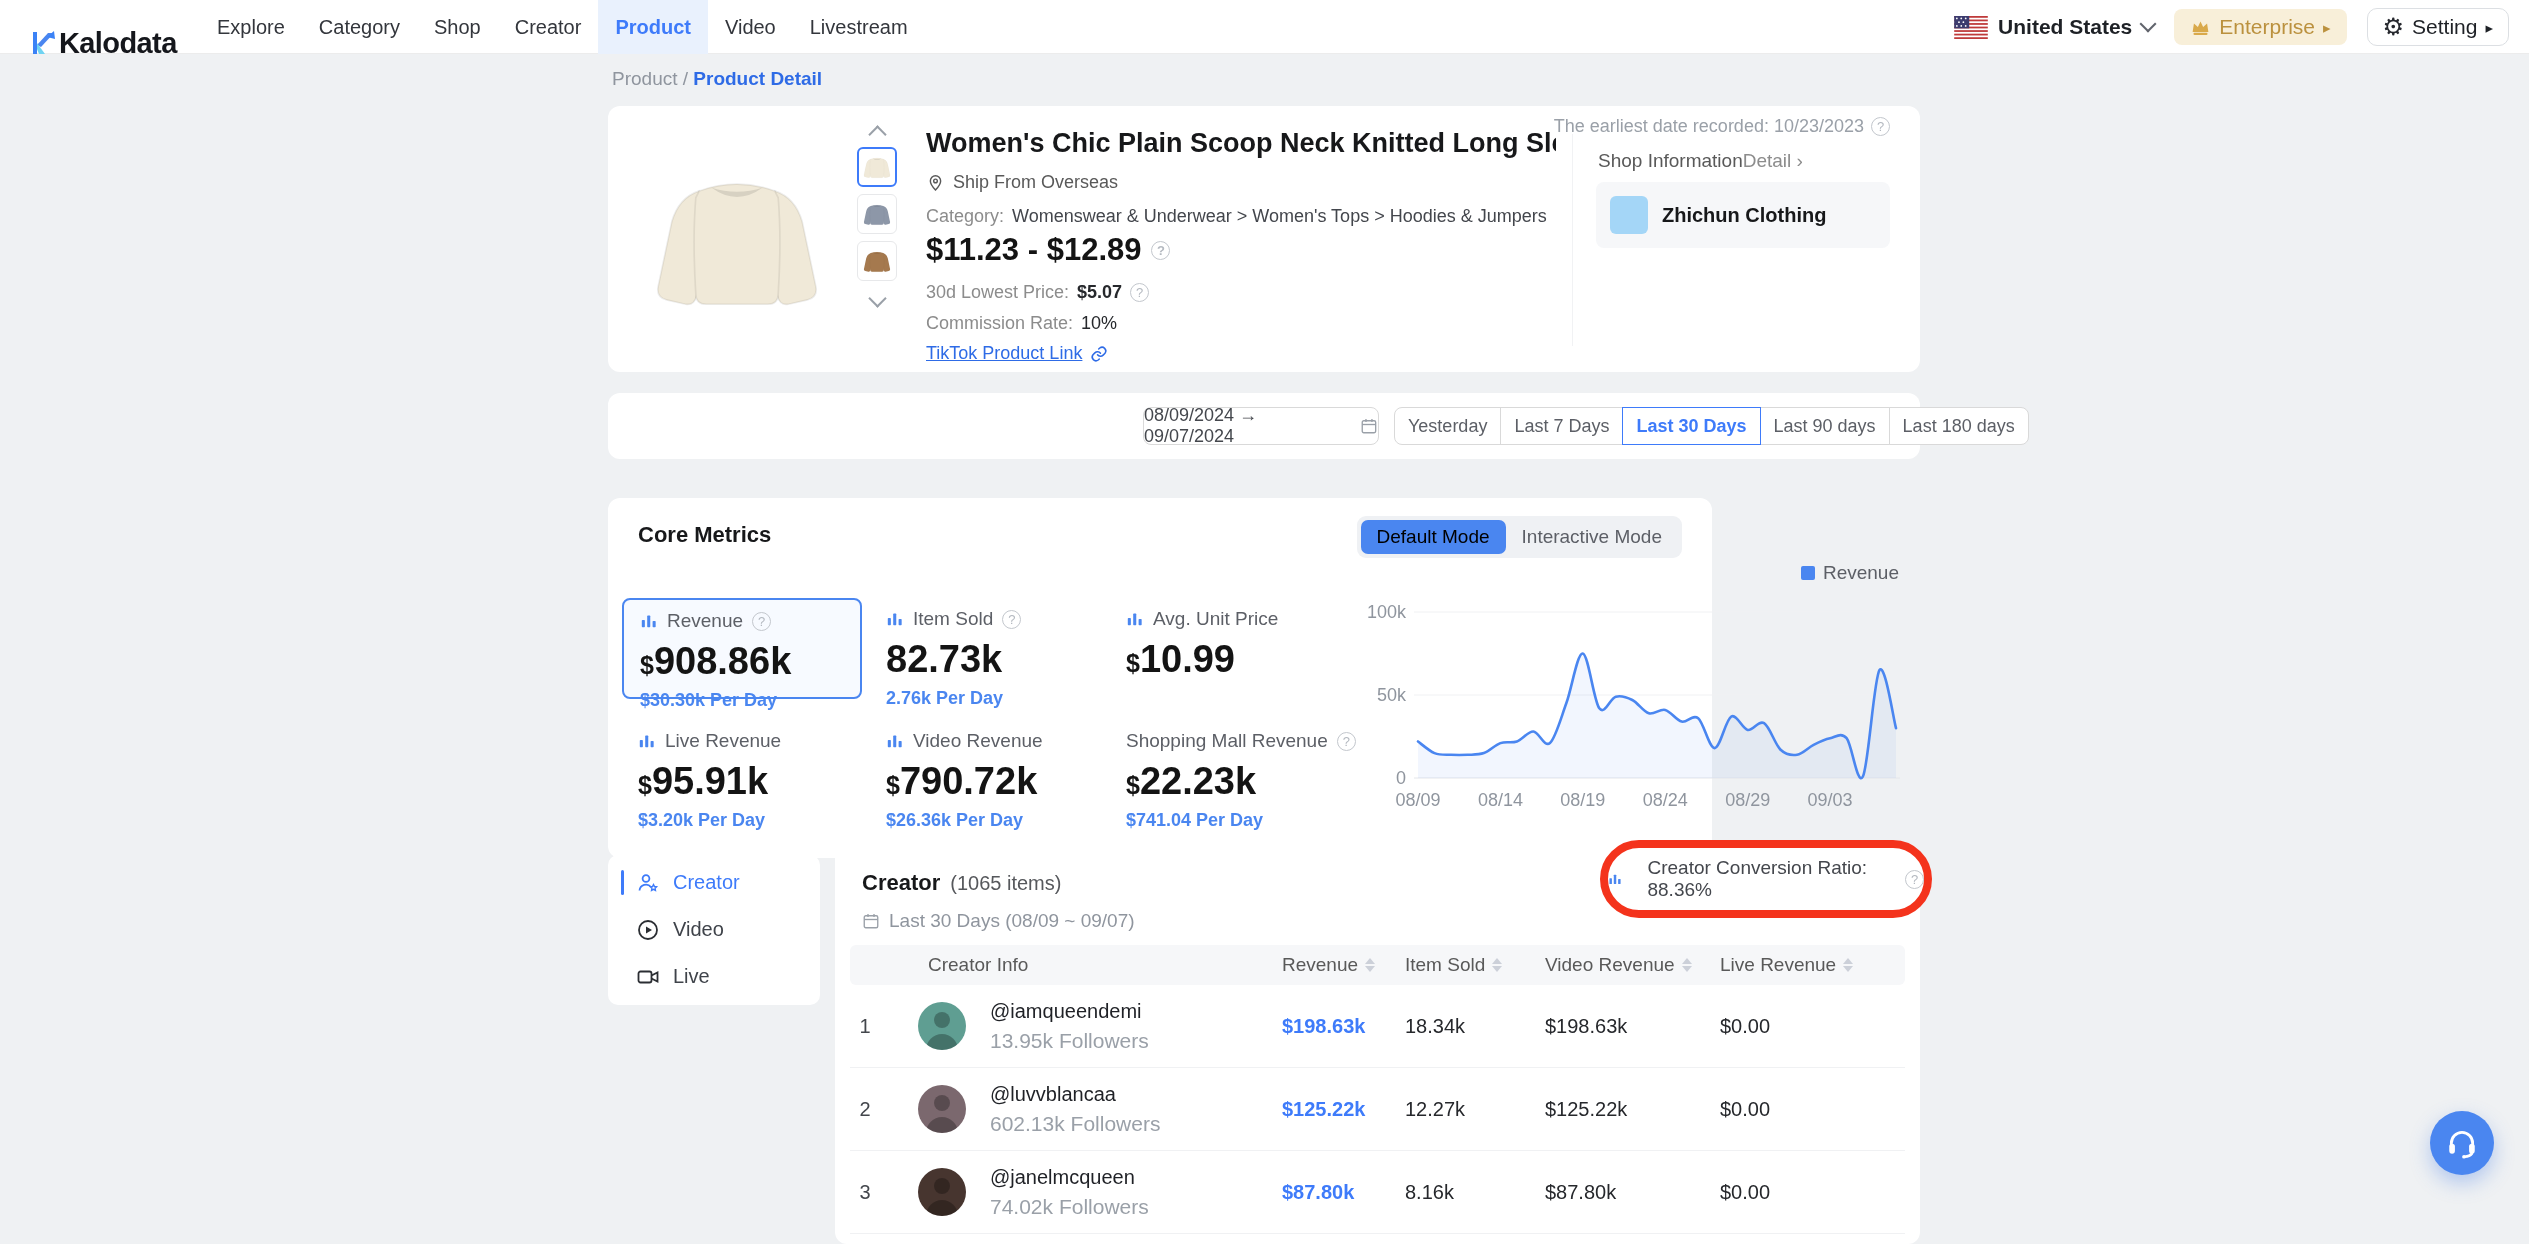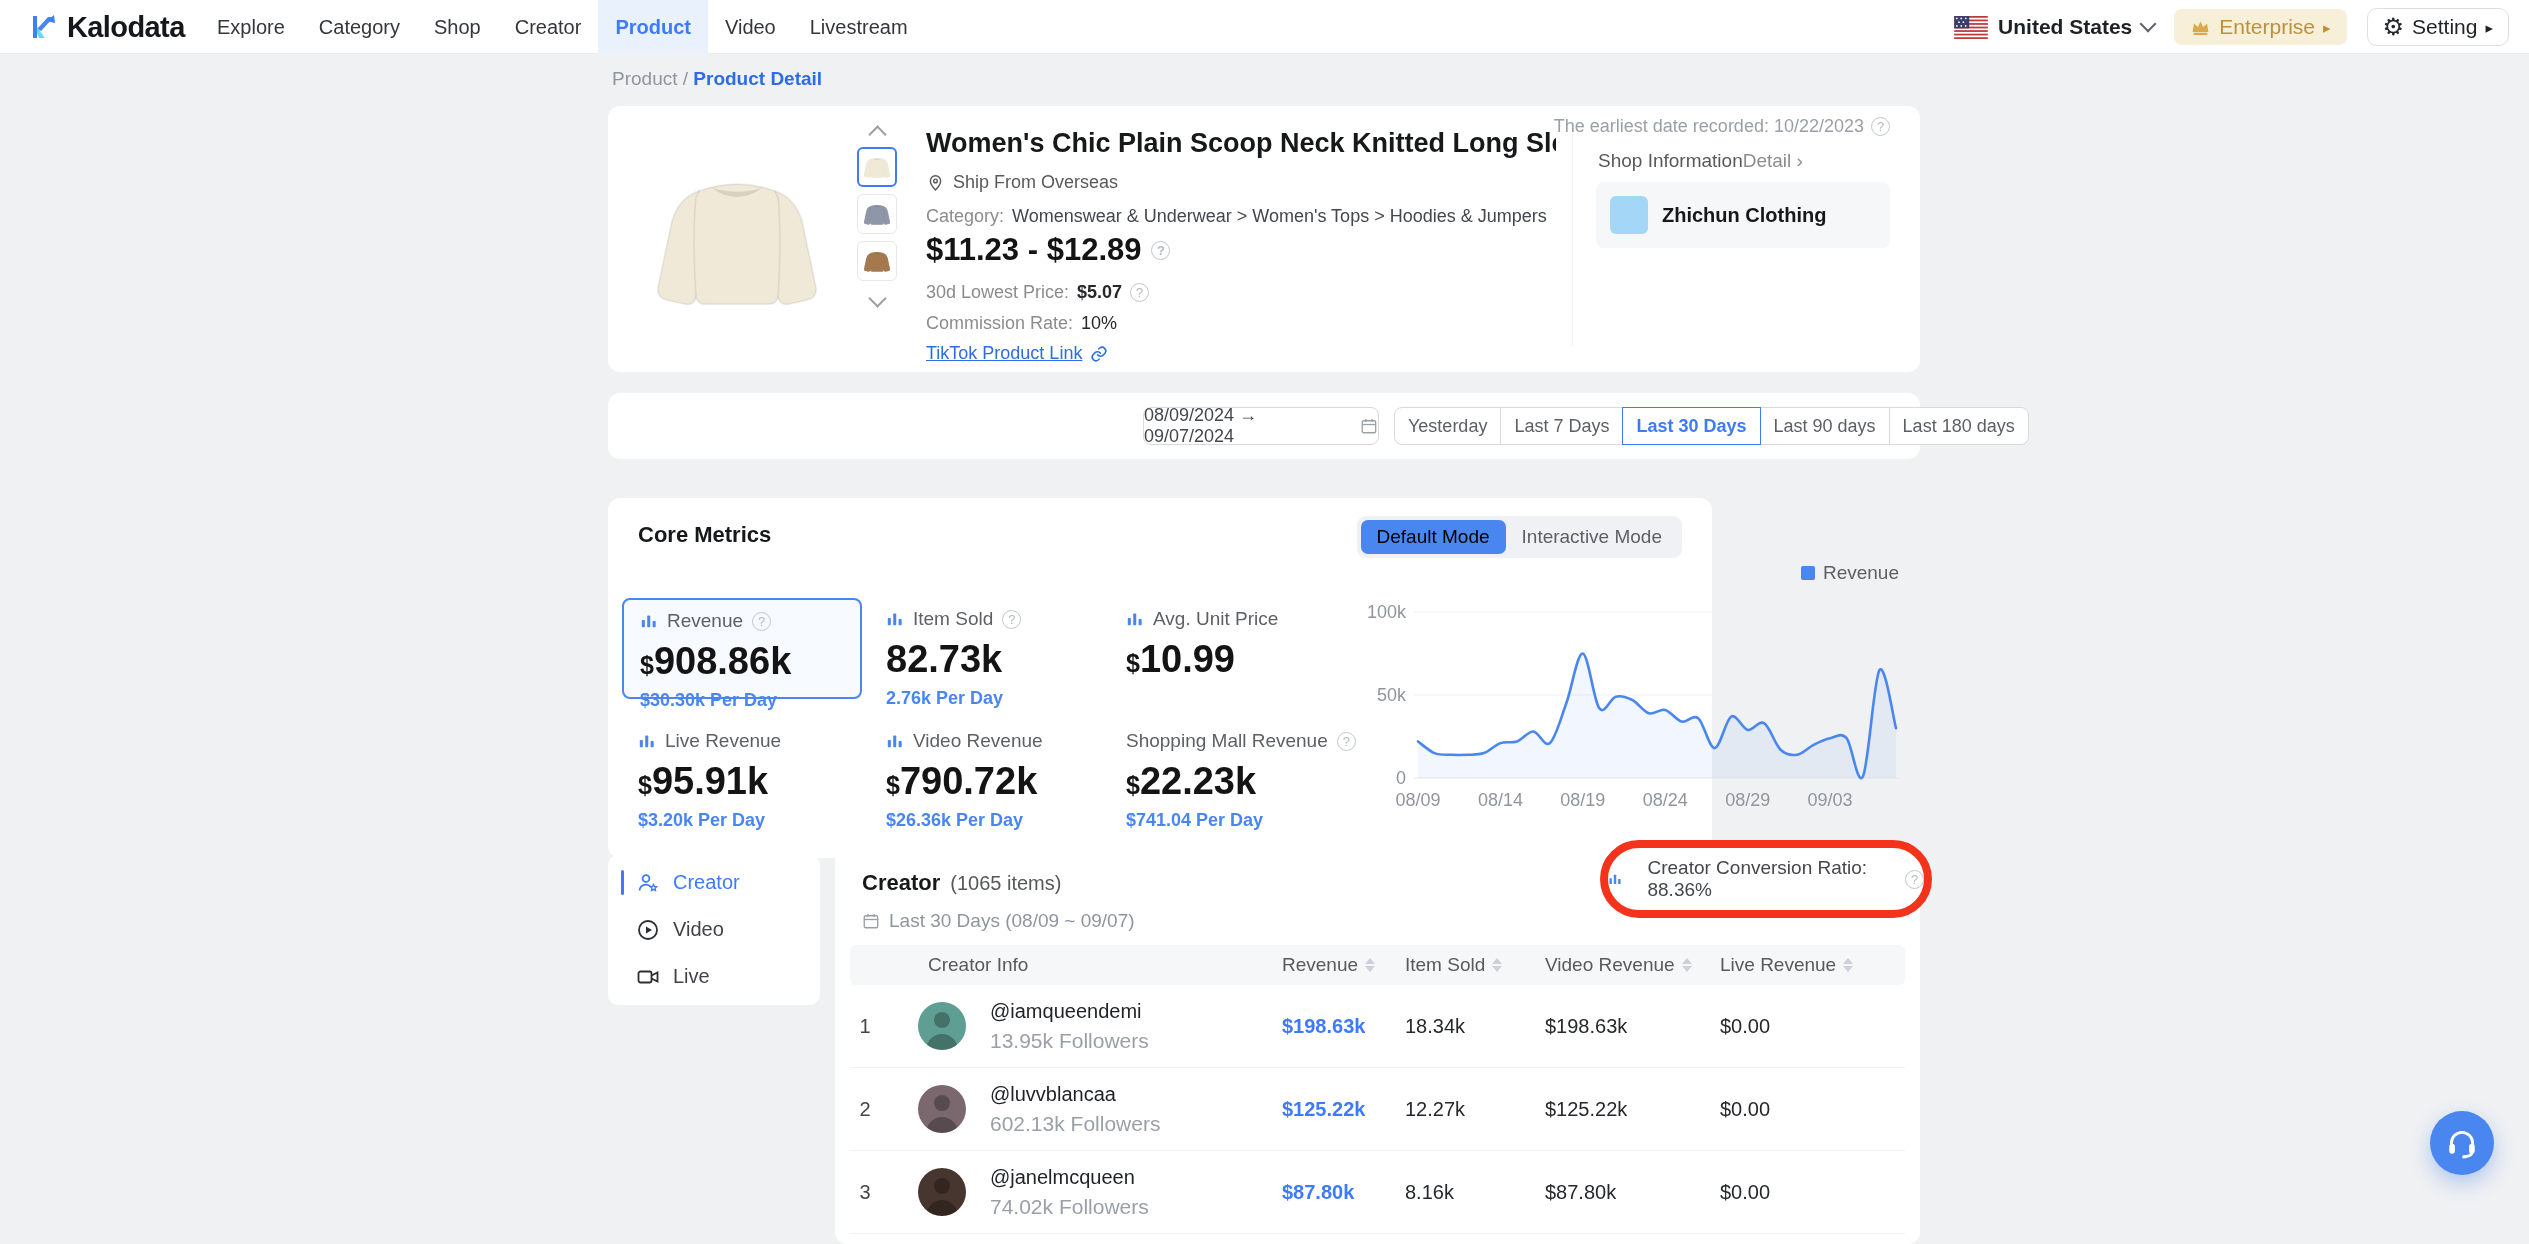--- a/index.html
+++ b/index.html
@@ -8,21 +8,21 @@
     font-family:"Liberation Sans", sans-serif;
     background:#eff1f3;
     position:relative;
     overflow:hidden;
     color:#1f1f1f;
   }
   svg { display:block; }
 
   
   .topnav { position:absolute; left:0; top:0; width:2529px; height:54px; background:#fff; border-bottom:1px solid #ececec; z-index:20; }
-  .logo { position:absolute; left:28px; top:0; height:54px; display:flex; align-items:center; gap:9px; cursor:pointer; }
+  .logo { position:absolute; left:28px; top:16px; height:54px; display:flex; align-items:center; gap:1px; cursor:pointer; }
   .logo-text { font-size:29px; font-weight:800; color:#15171c; letter-spacing:-0.6px; }
   .nav-items { position:absolute; left:200px; top:0; height:54px; display:flex; }
   .nav-item { padding:0 17px; line-height:54px; font-size:20px; color:#33363c; cursor:pointer; }
   .nav-item.active { color:#3e7bfa; background:#e9f1fd; font-weight:600; }
   .top-right { position:absolute; right:20px; top:0; height:54px; display:flex; align-items:center; gap:20px; }
   .region { display:flex; align-items:center; gap:10px; font-size:21px; font-weight:600; color:#1e2126; cursor:pointer; }
   .chev-down { width:12px; height:12px; border-right:2.5px solid #60646c; border-bottom:2.5px solid #60646c; transform:rotate(45deg); margin-top:-6px; }
   .enterprise-pill { height:36px; padding:0 16px; background:#f8efd9; border-radius:8px; display:flex; align-items:center; gap:8px; color:#bb913e; font-size:21px; cursor:pointer; }
   .setting-pill { height:38px; padding:0 15px; border:1px solid #dcdfe3; border-radius:10px; display:flex; gap:8px; align-items:center; font-size:21px; color:#1e2126; background:#fff; cursor:pointer; }
   .gear-glyph { font-size:24px; line-height:1; color:#26282e; }
@@ -280,21 +280,21 @@
       <svg width="18" height="18" viewBox="0 0 24 24" fill="none" stroke="#2e6be6" stroke-width="2" stroke-linecap="round">
         <path d="M10 13a5 5 0 0 0 7.5.5l2.5-2.5a5 5 0 0 0-7-7l-1.4 1.4"></path>
         <path d="M14 11a5 5 0 0 0-7.5-.5L4 13a5 5 0 0 0 7 7l1.4-1.4"></path>
       </svg>
     </div>
   </div>
 
   <div class="v-div"></div>
 
   <div class="earliest">
-    <span>The earliest date recorded: 10/22/2023</span>
+    <span>The earliest date recorded: 10/23/2023</span>
     <span class="info">?</span>
   </div>
   <div class="shop-head">
     <span class="t">Shop Information</span>
     <span class="d">
       <span>Detail</span>
       <span>›</span>
     </span>
   </div>
   <div class="shop-card">

